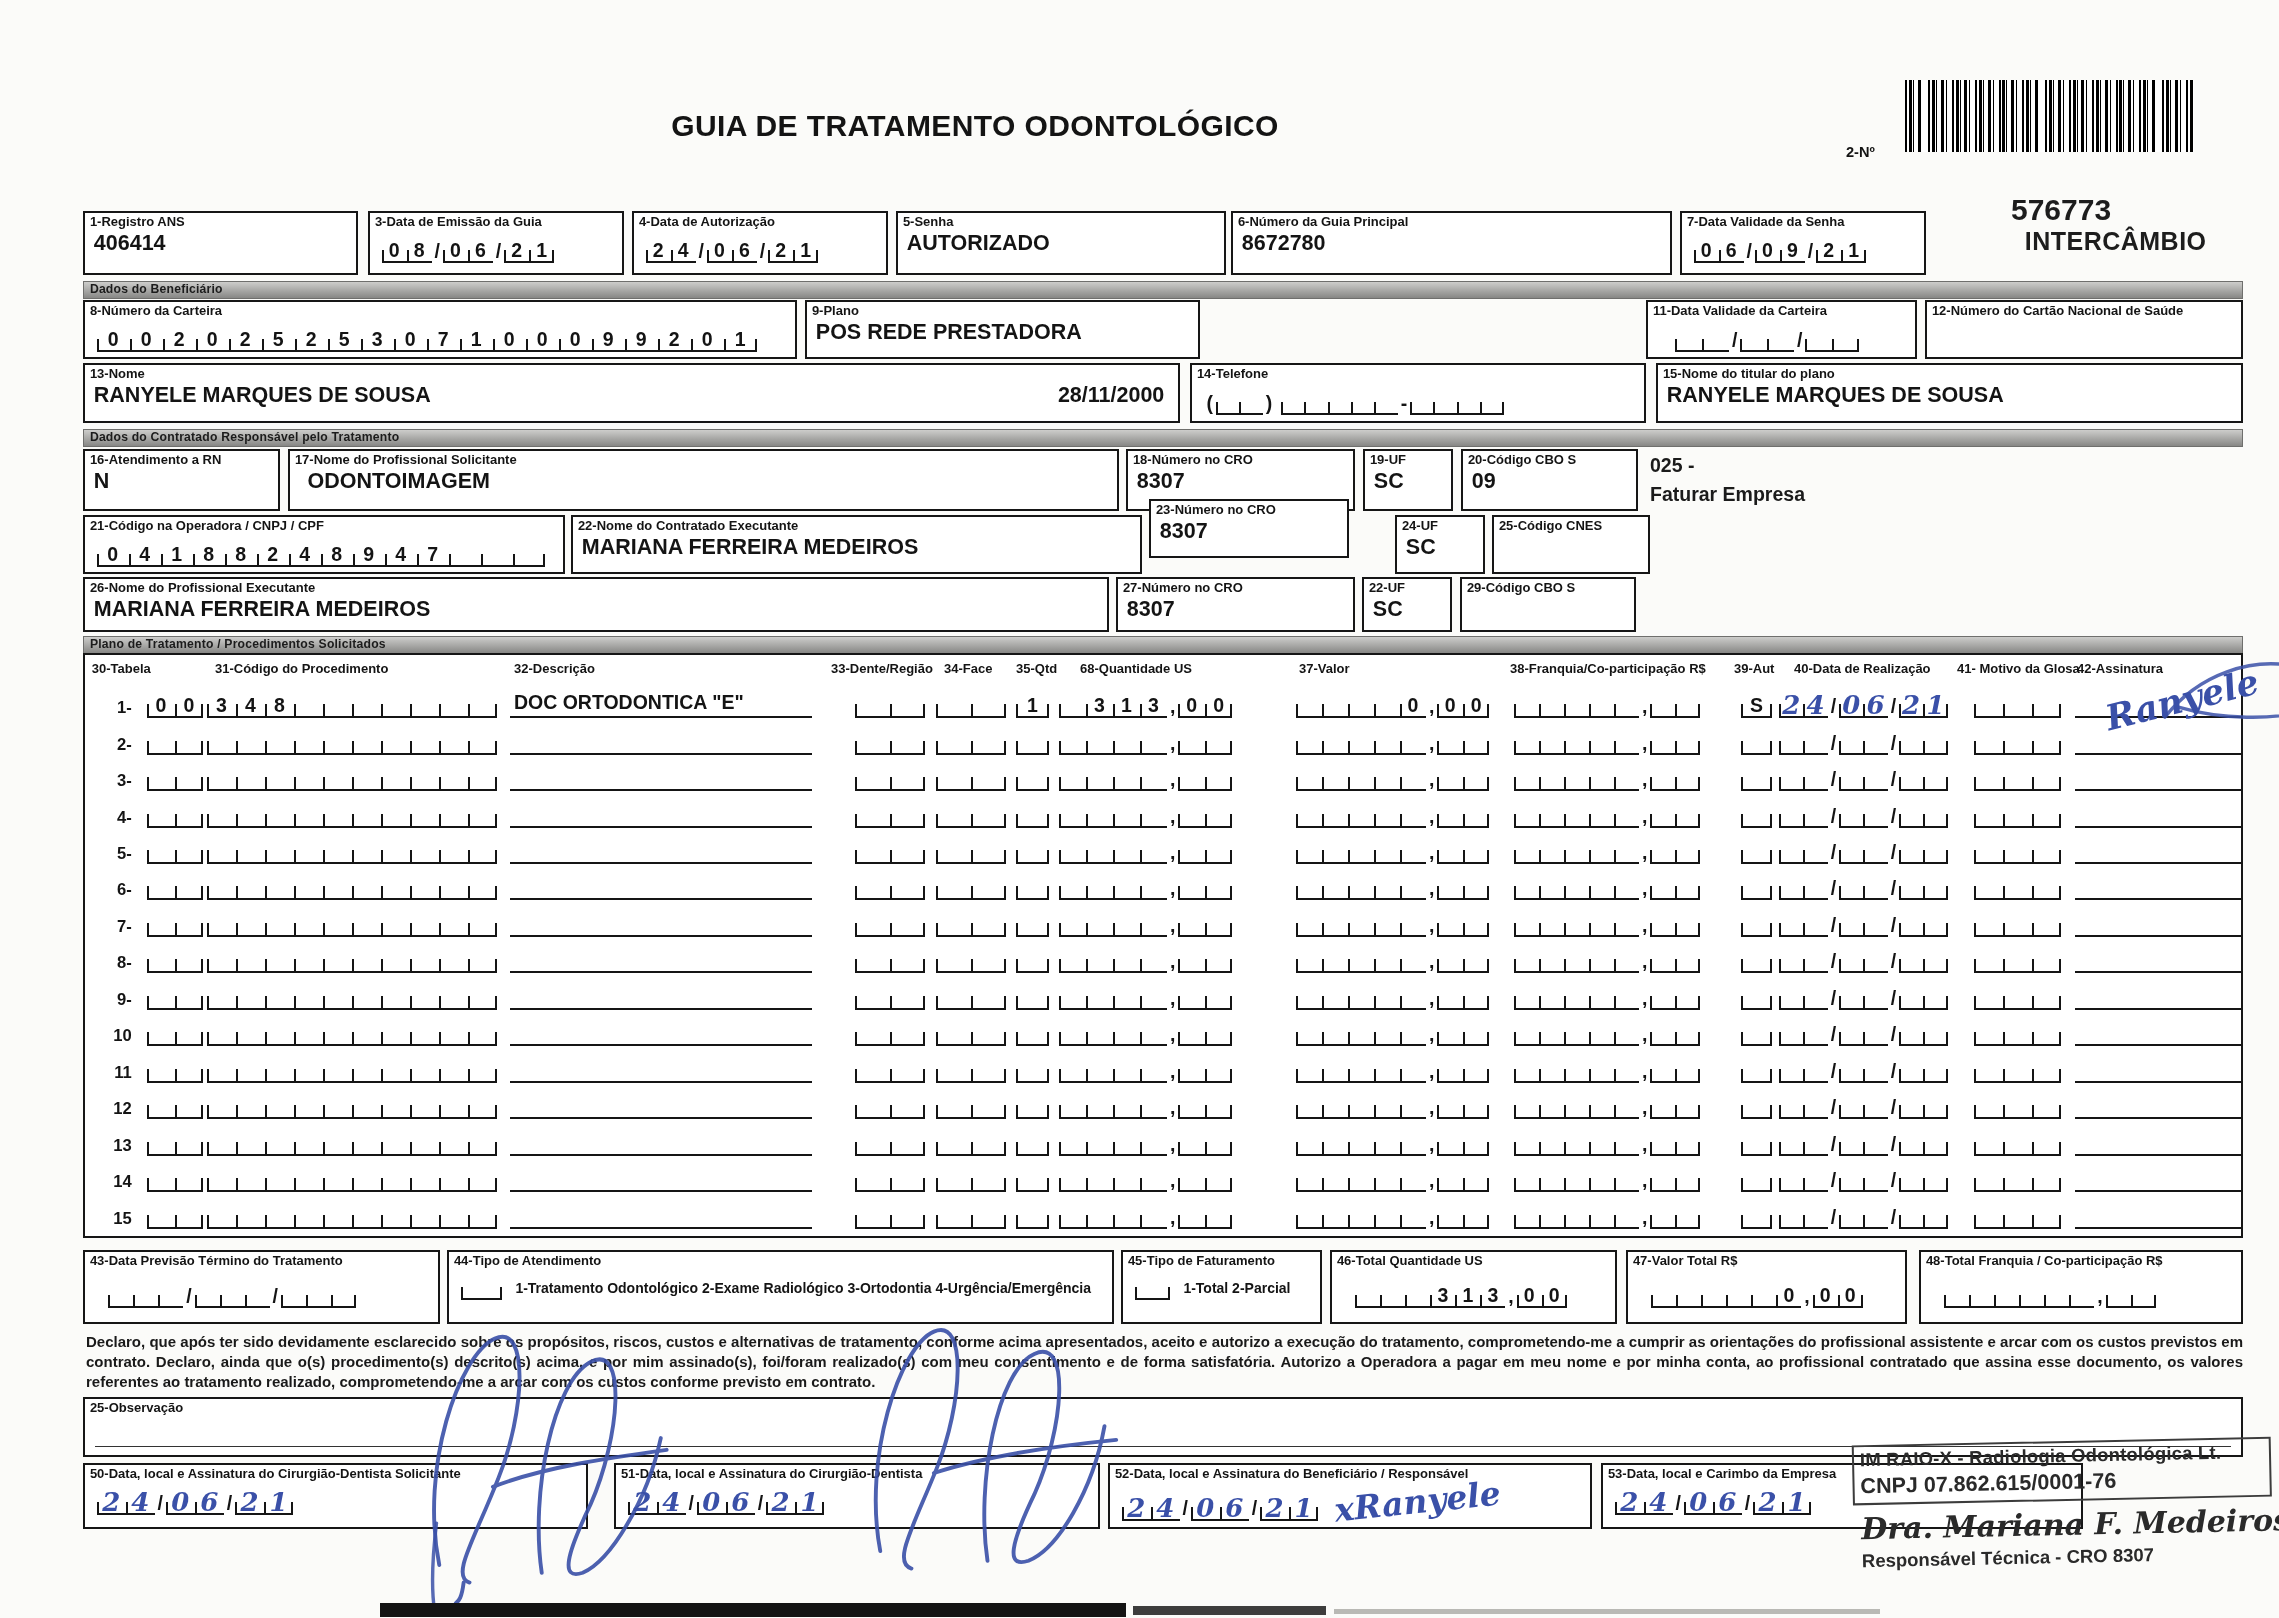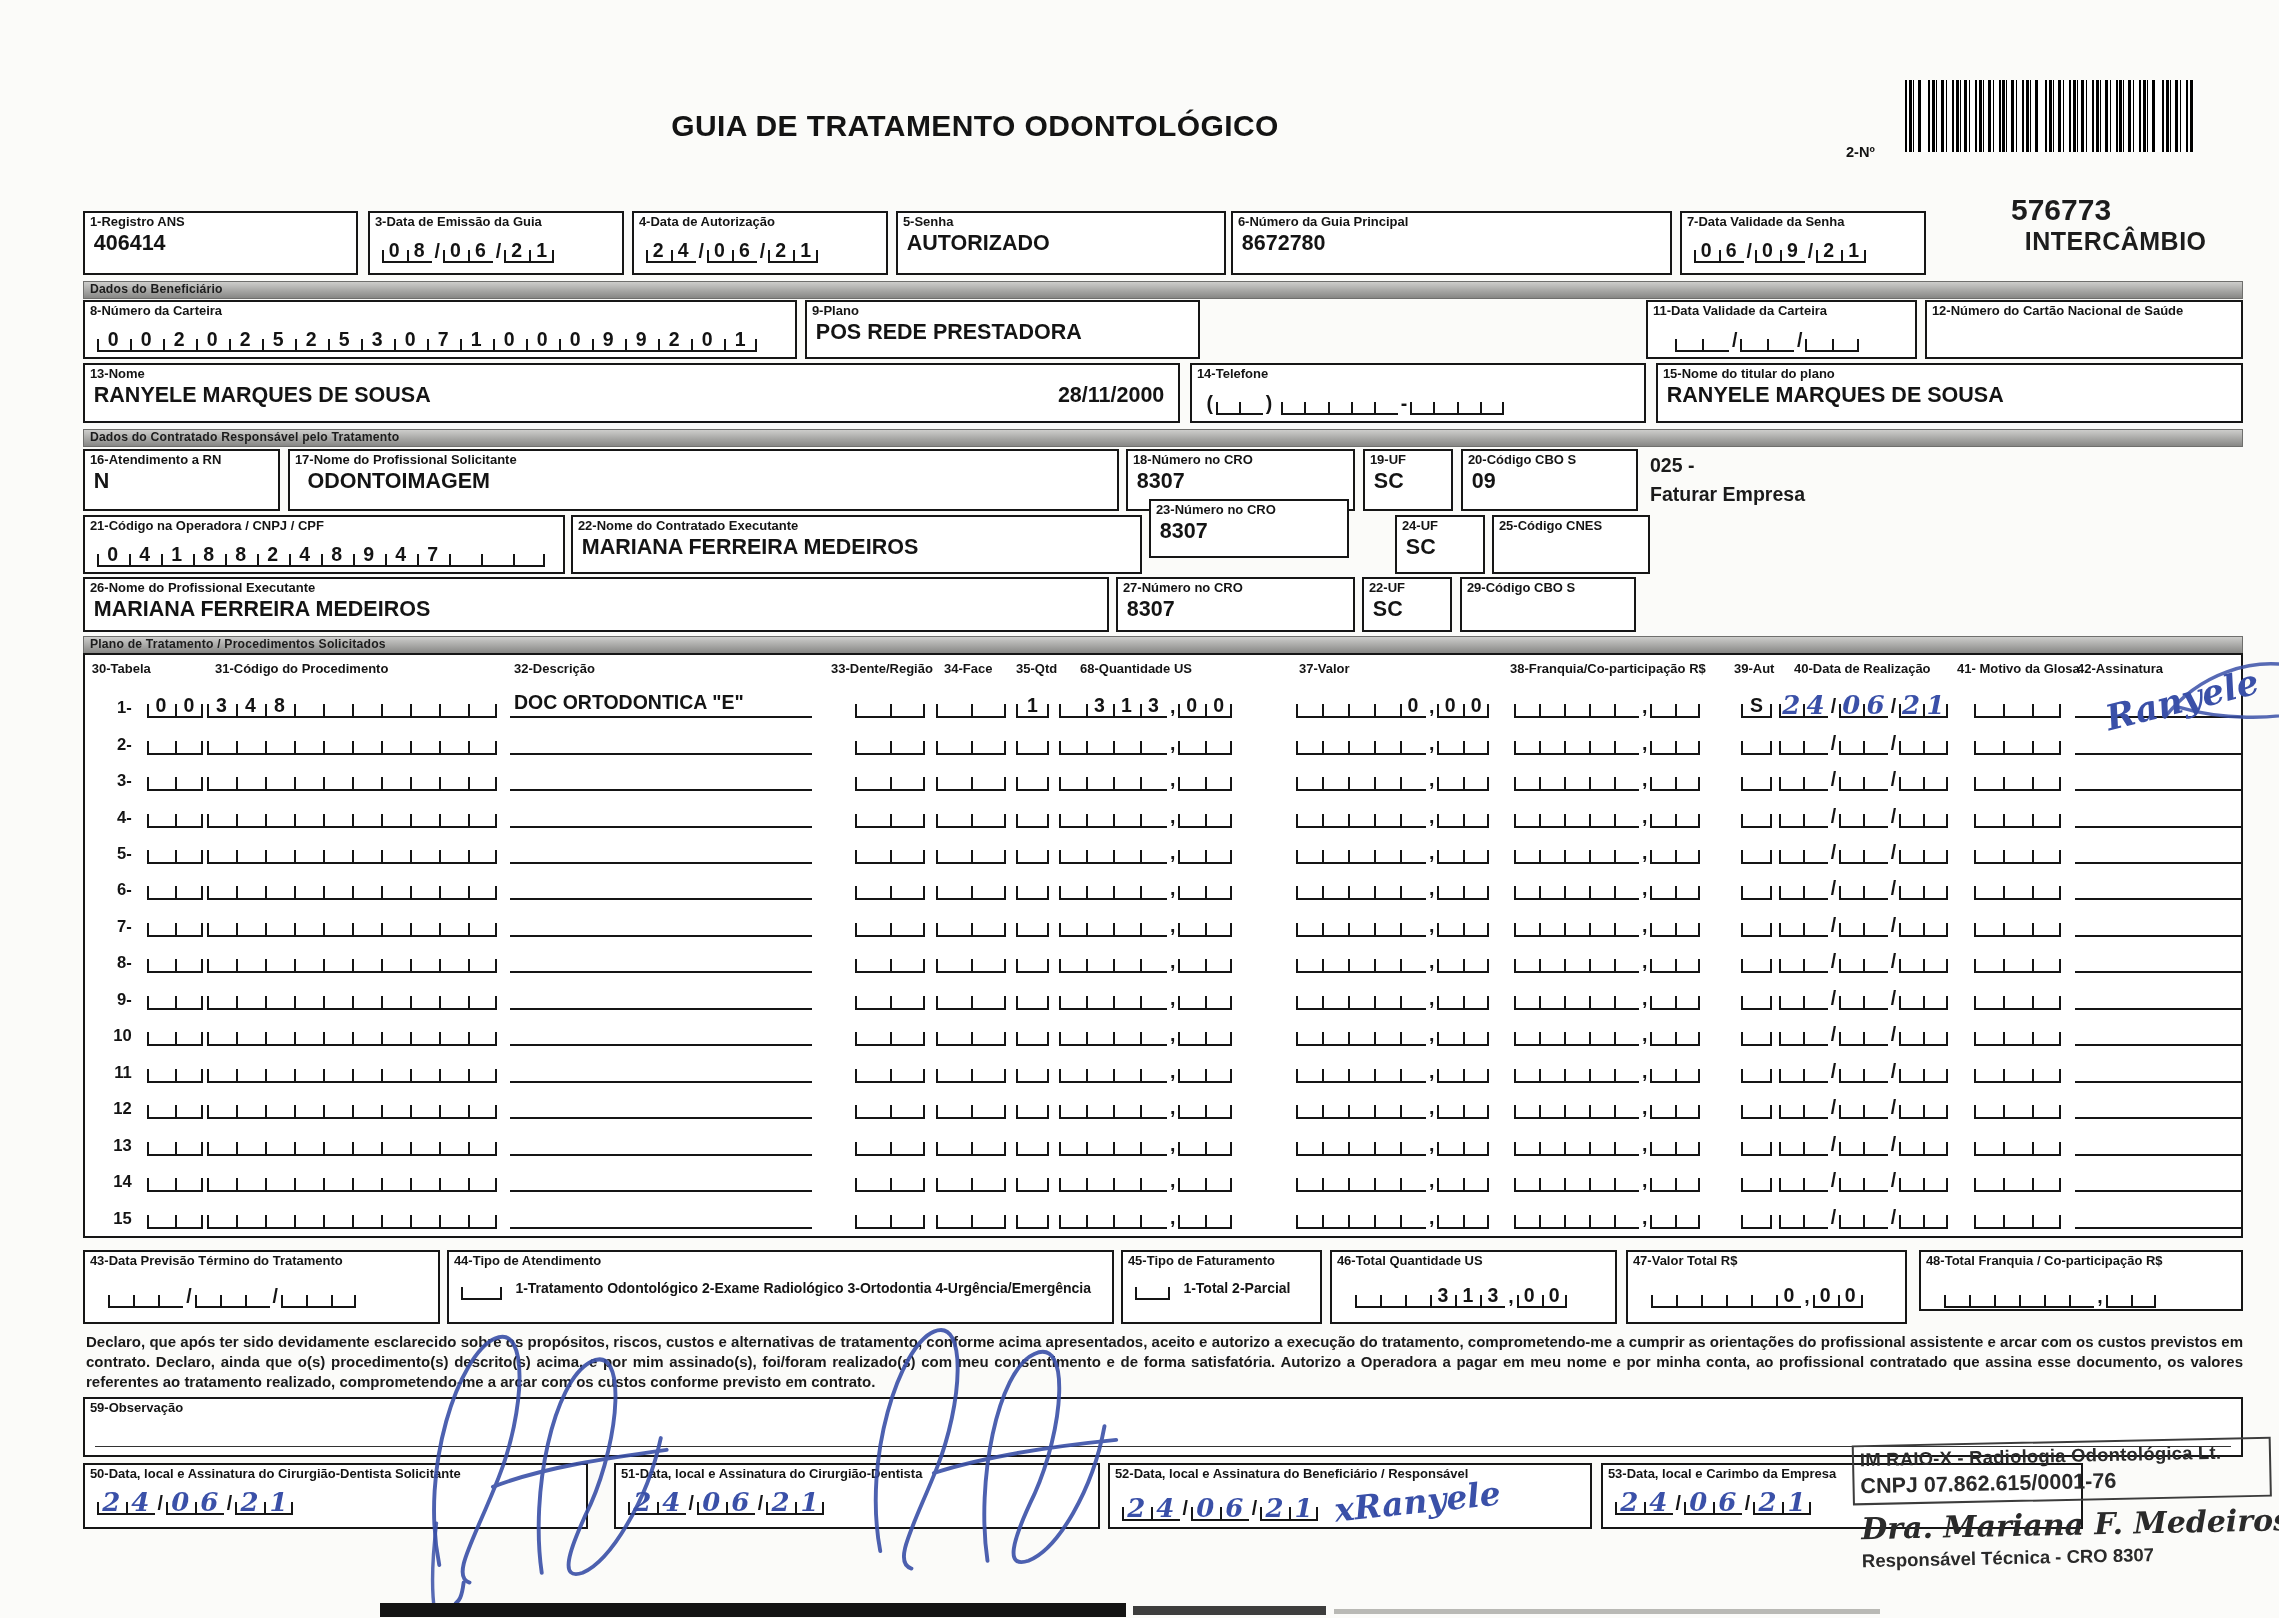--- a/index.html
+++ b/index.html
@@ -1553,39 +1553,39 @@
         <span class="c" style="width: 25px;"></span>
         <span class="c" style="width: 25px;"></span>
         <span class="c" style="width: 25px;"></span>
         <span class="c" style="width: 25px;"></span>
         <span class="c" style="width: 25px;">0</span>
         <span class="lit">,</span>
         <span class="c" style="width: 25px;">0</span>
         <span class="c last" style="width: 25px;">0</span>
       </div>
   </div>
-  <div class="box" style="left:1919px;top:1250px;width:324px;height:61px">
+  <div class="box" style="left:1919px;top:1250px;width:324px;height:74px">
     <div class="lbl">48-Total Franquia / Co-participação R$</div>
     <div class="combwrap comb" style="margin:13.7px 0 0 23.4px">
         <span class="c" style="width: 25px;"></span>
         <span class="c" style="width: 25px;"></span>
         <span class="c" style="width: 25px;"></span>
         <span class="c" style="width: 25px;"></span>
         <span class="c" style="width: 25px;"></span>
         <span class="c" style="width: 25px;"></span>
         <span class="lit">,</span>
         <span class="c" style="width: 25px;"></span>
         <span class="c last" style="width: 25px;"></span>
       </div>
   </div>
 
   <div class="declaration">Declaro, que após ter sido devidamente esclarecido sobre os propósitos, riscos, custos e alternativas de tratamento, conforme acima apresentados, aceito e autorizo a execução do tratamento, comprometendo-me a cumprir as orientações do profissional assistente e arcar com os custos previstos em contrato. Declaro, ainda que o(s) procedimento(s) descrito(s) acima, e por mim assinado(s), foi/foram realizado(s) com meu consentimento e de forma satisfatória. Autorizo a Operadora a pagar em meu nome e por minha conta, ao profissional contratado que assina esse documento, os valores referentes ao tratamento realizado, comprometendo-me a arcar com os custos conforme previsto em contrato.</div>
 
   <div class="box" style="left:83px;top:1397px;width:2160px;height:60px">
-    <div class="lbl">59-Observação</div>
+    <div class="lbl">25-Observação</div>
     <div style="position:absolute;left:9.8px;right:9.8px;bottom:7.8px;border-bottom:1.5px solid #333"></div>
   </div>
 
   <div class="box" style="left:83px;top:1463px;width:505px;height:66px">
     <div class="lbl">50-Data, local e Assinatura do Cirurgião-Dentista Solicitante</div>
     <div class="combwrap comb pen">
         <span class="c" style="width: 29px;">2</span>
         <span class="c" style="width: 29px;">4</span>
         <span class="lit">/</span>
         <span class="c" style="width: 29px;">0</span>

